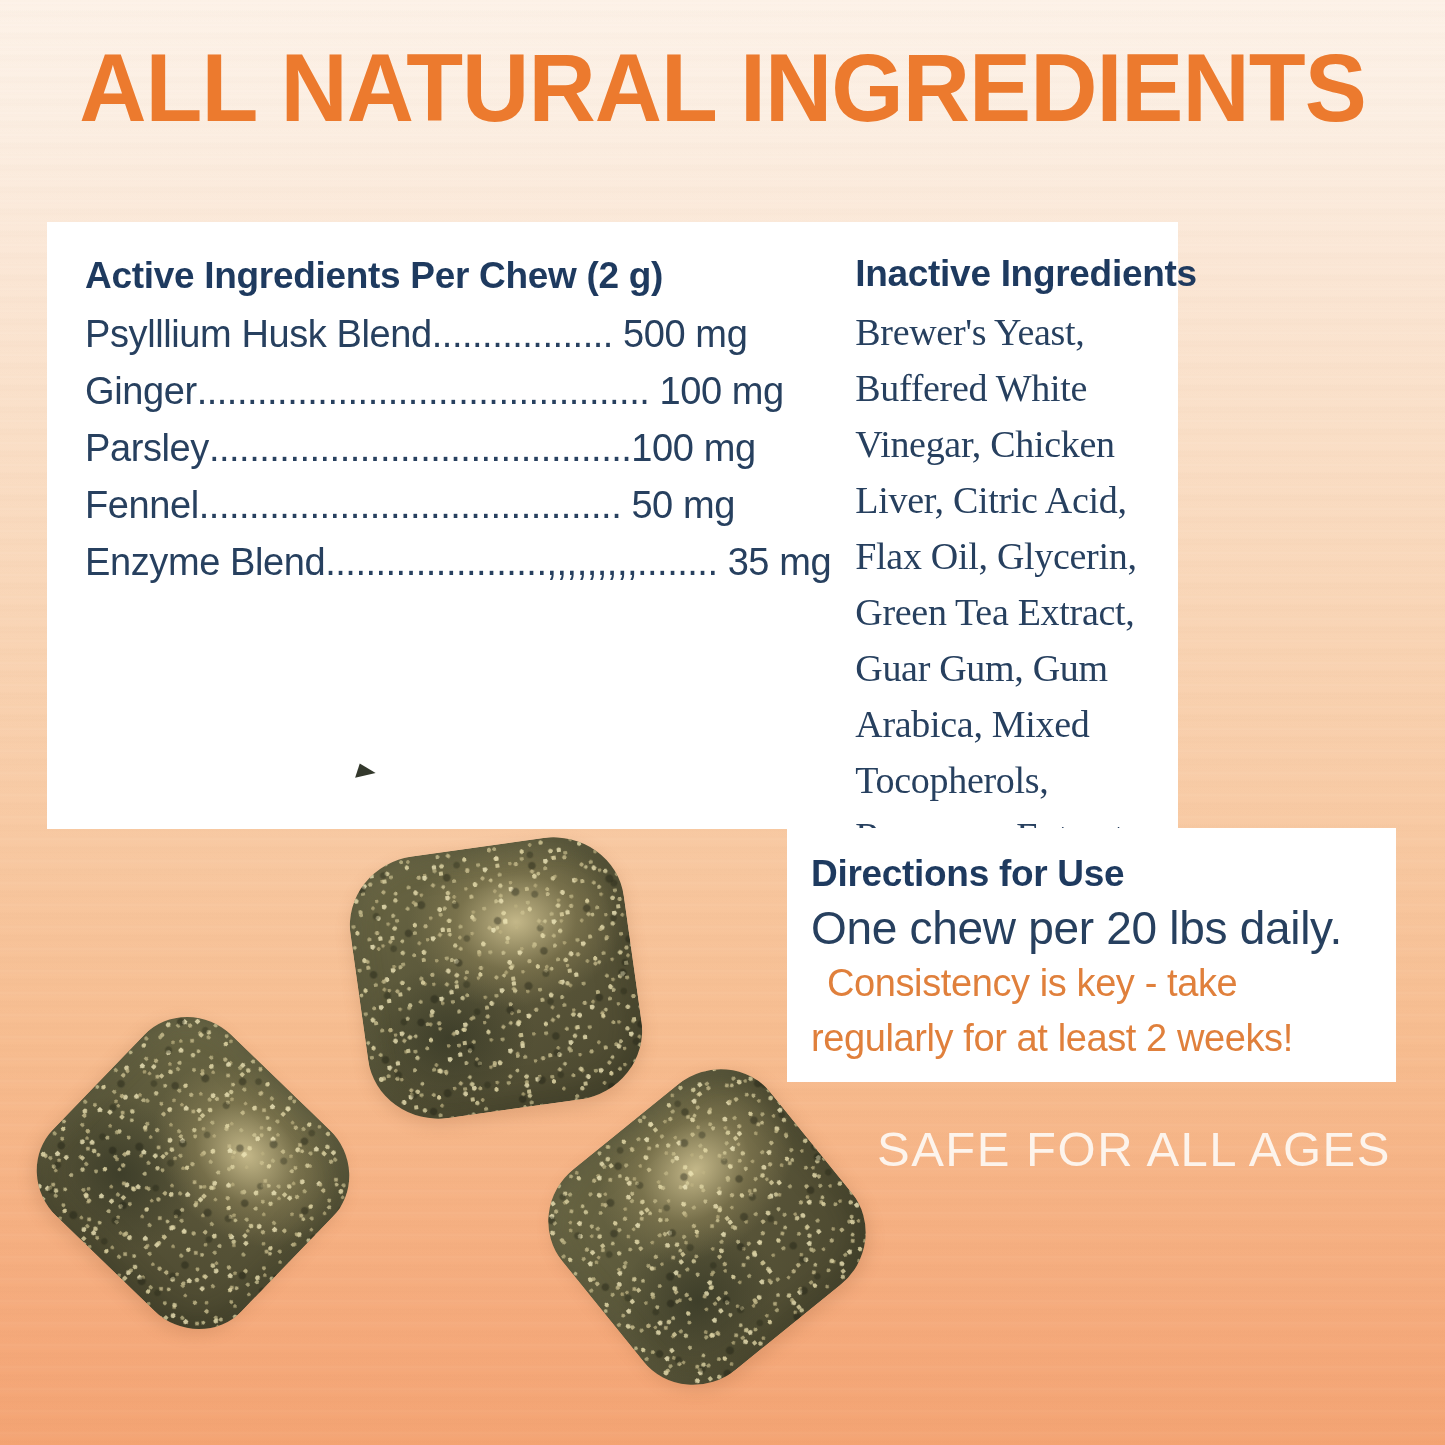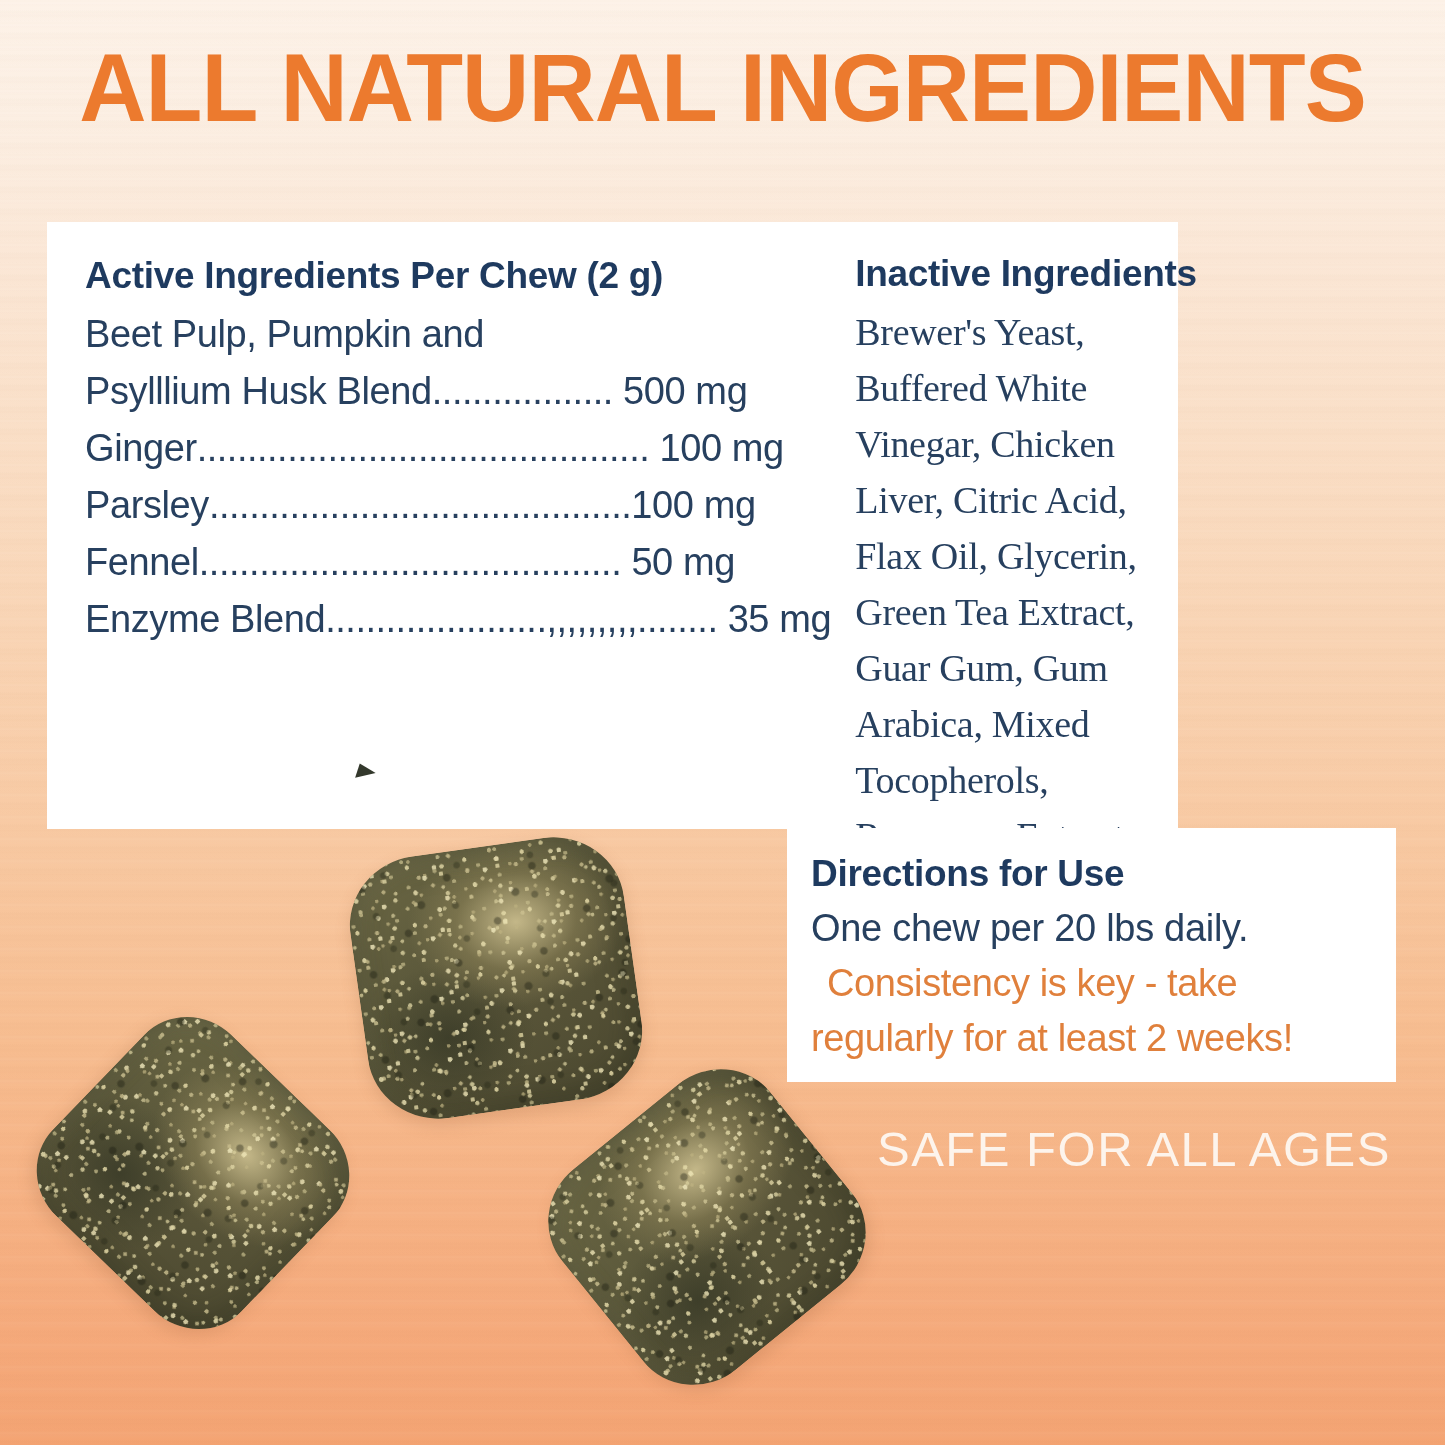--- a/index.html
+++ b/index.html
@@ -170,21 +170,21 @@
     box-sizing: border-box;
     padding: 22px 18px 0 24px;
   }
   #directions-card .sec-head {
     font-size: 37px;
     line-height: 48px;
     margin-bottom: 2px;
   }
   .dir-line {
     font-family: "Liberation Sans", sans-serif;
-    font-size: 38px;
+    font-size: 46px;
     line-height: 56px;
     color: #27405f;
     letter-spacing: -0.3px;
     white-space: nowrap;
   }
   .dir-note {
     font-family: "Liberation Sans", sans-serif;
     font-size: 38px;
     line-height: 55px;
     color: #e0803c;
@@ -301,21 +301,20 @@
   <div id="grain2"></div>
 
   <div id="title">ALL NATURAL INGREDIENTS</div>
 
   <div id="ingredients-card">
     <div class="card-cols">
 
       <div class="col-active">
         <div class="sec-head">Active Ingredients Per Chew (2 g)</div>
 
-        <div class="active-line">Beet Pulp, Pumpkin and</div>
 
         <div class="active-line">
           <span class="nm">Psylllium Husk Blend</span><span class="leader">..................</span>&nbsp;<span class="amt">500 mg</span>
         </div>
 
         <div class="active-line">
           <span class="nm">Ginger</span><span class="leader">.............................................</span>&nbsp;<span class="amt">100 mg</span>
         </div>
 
         <div class="active-line">

